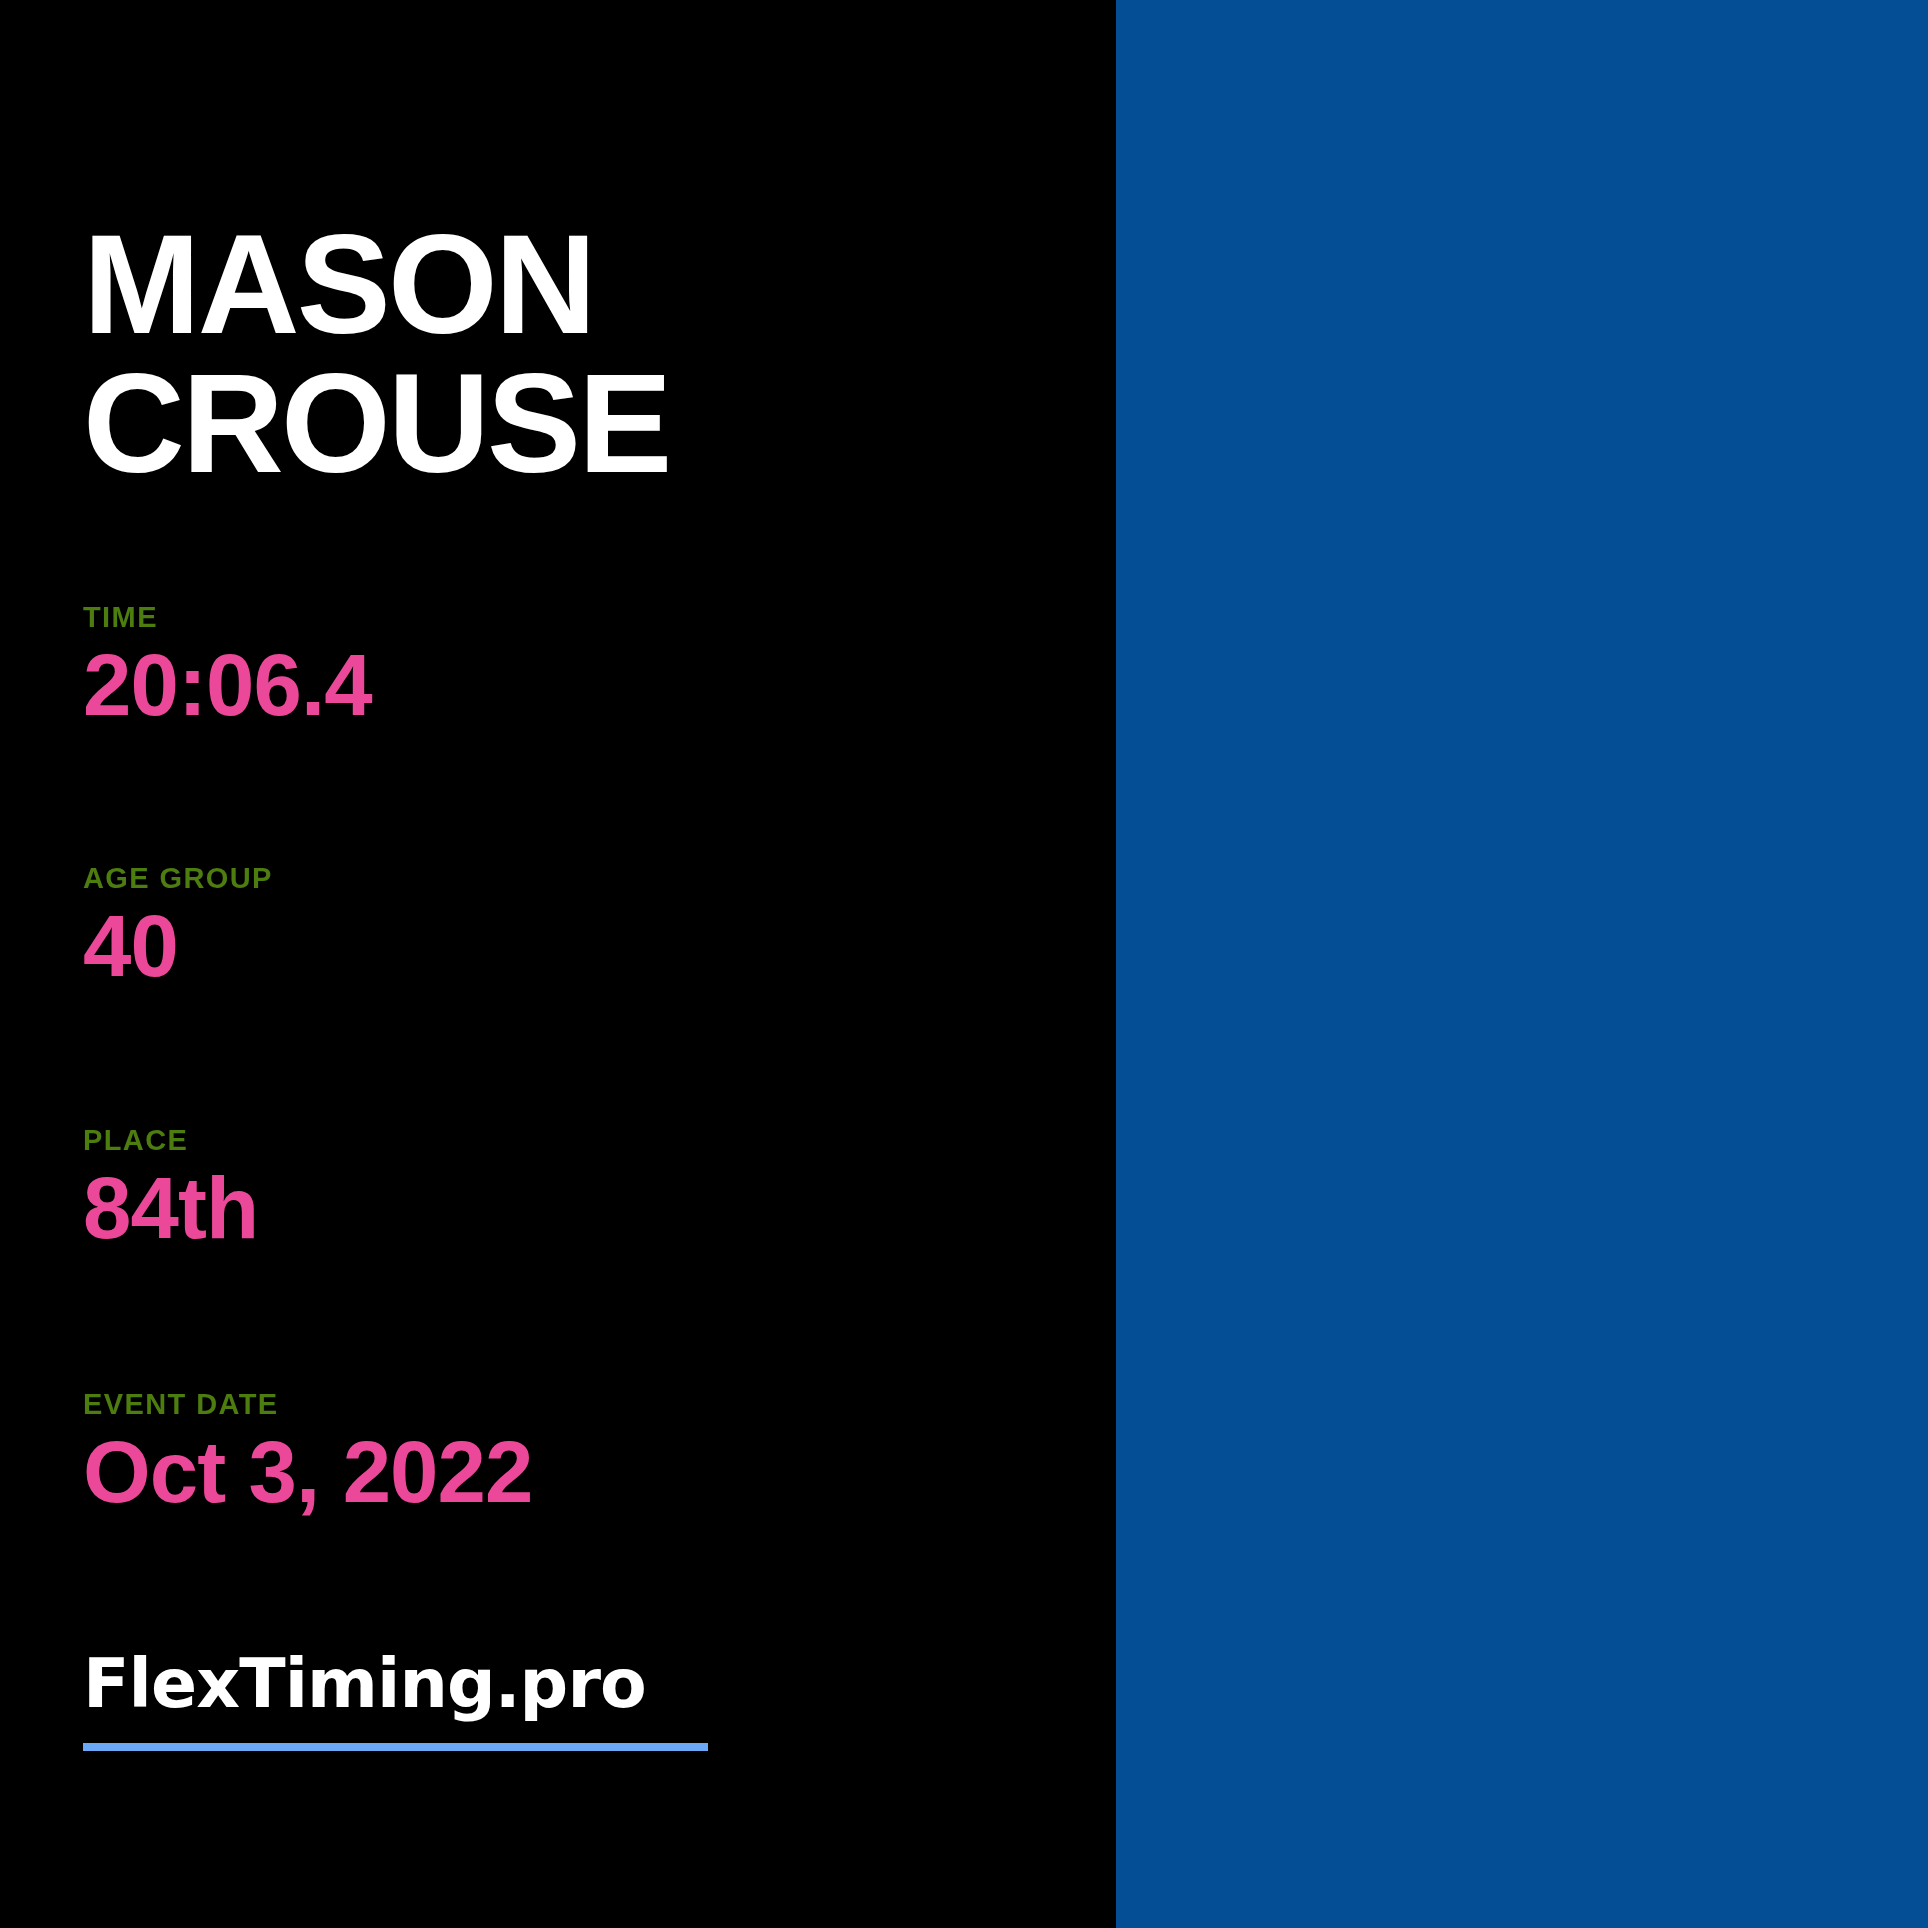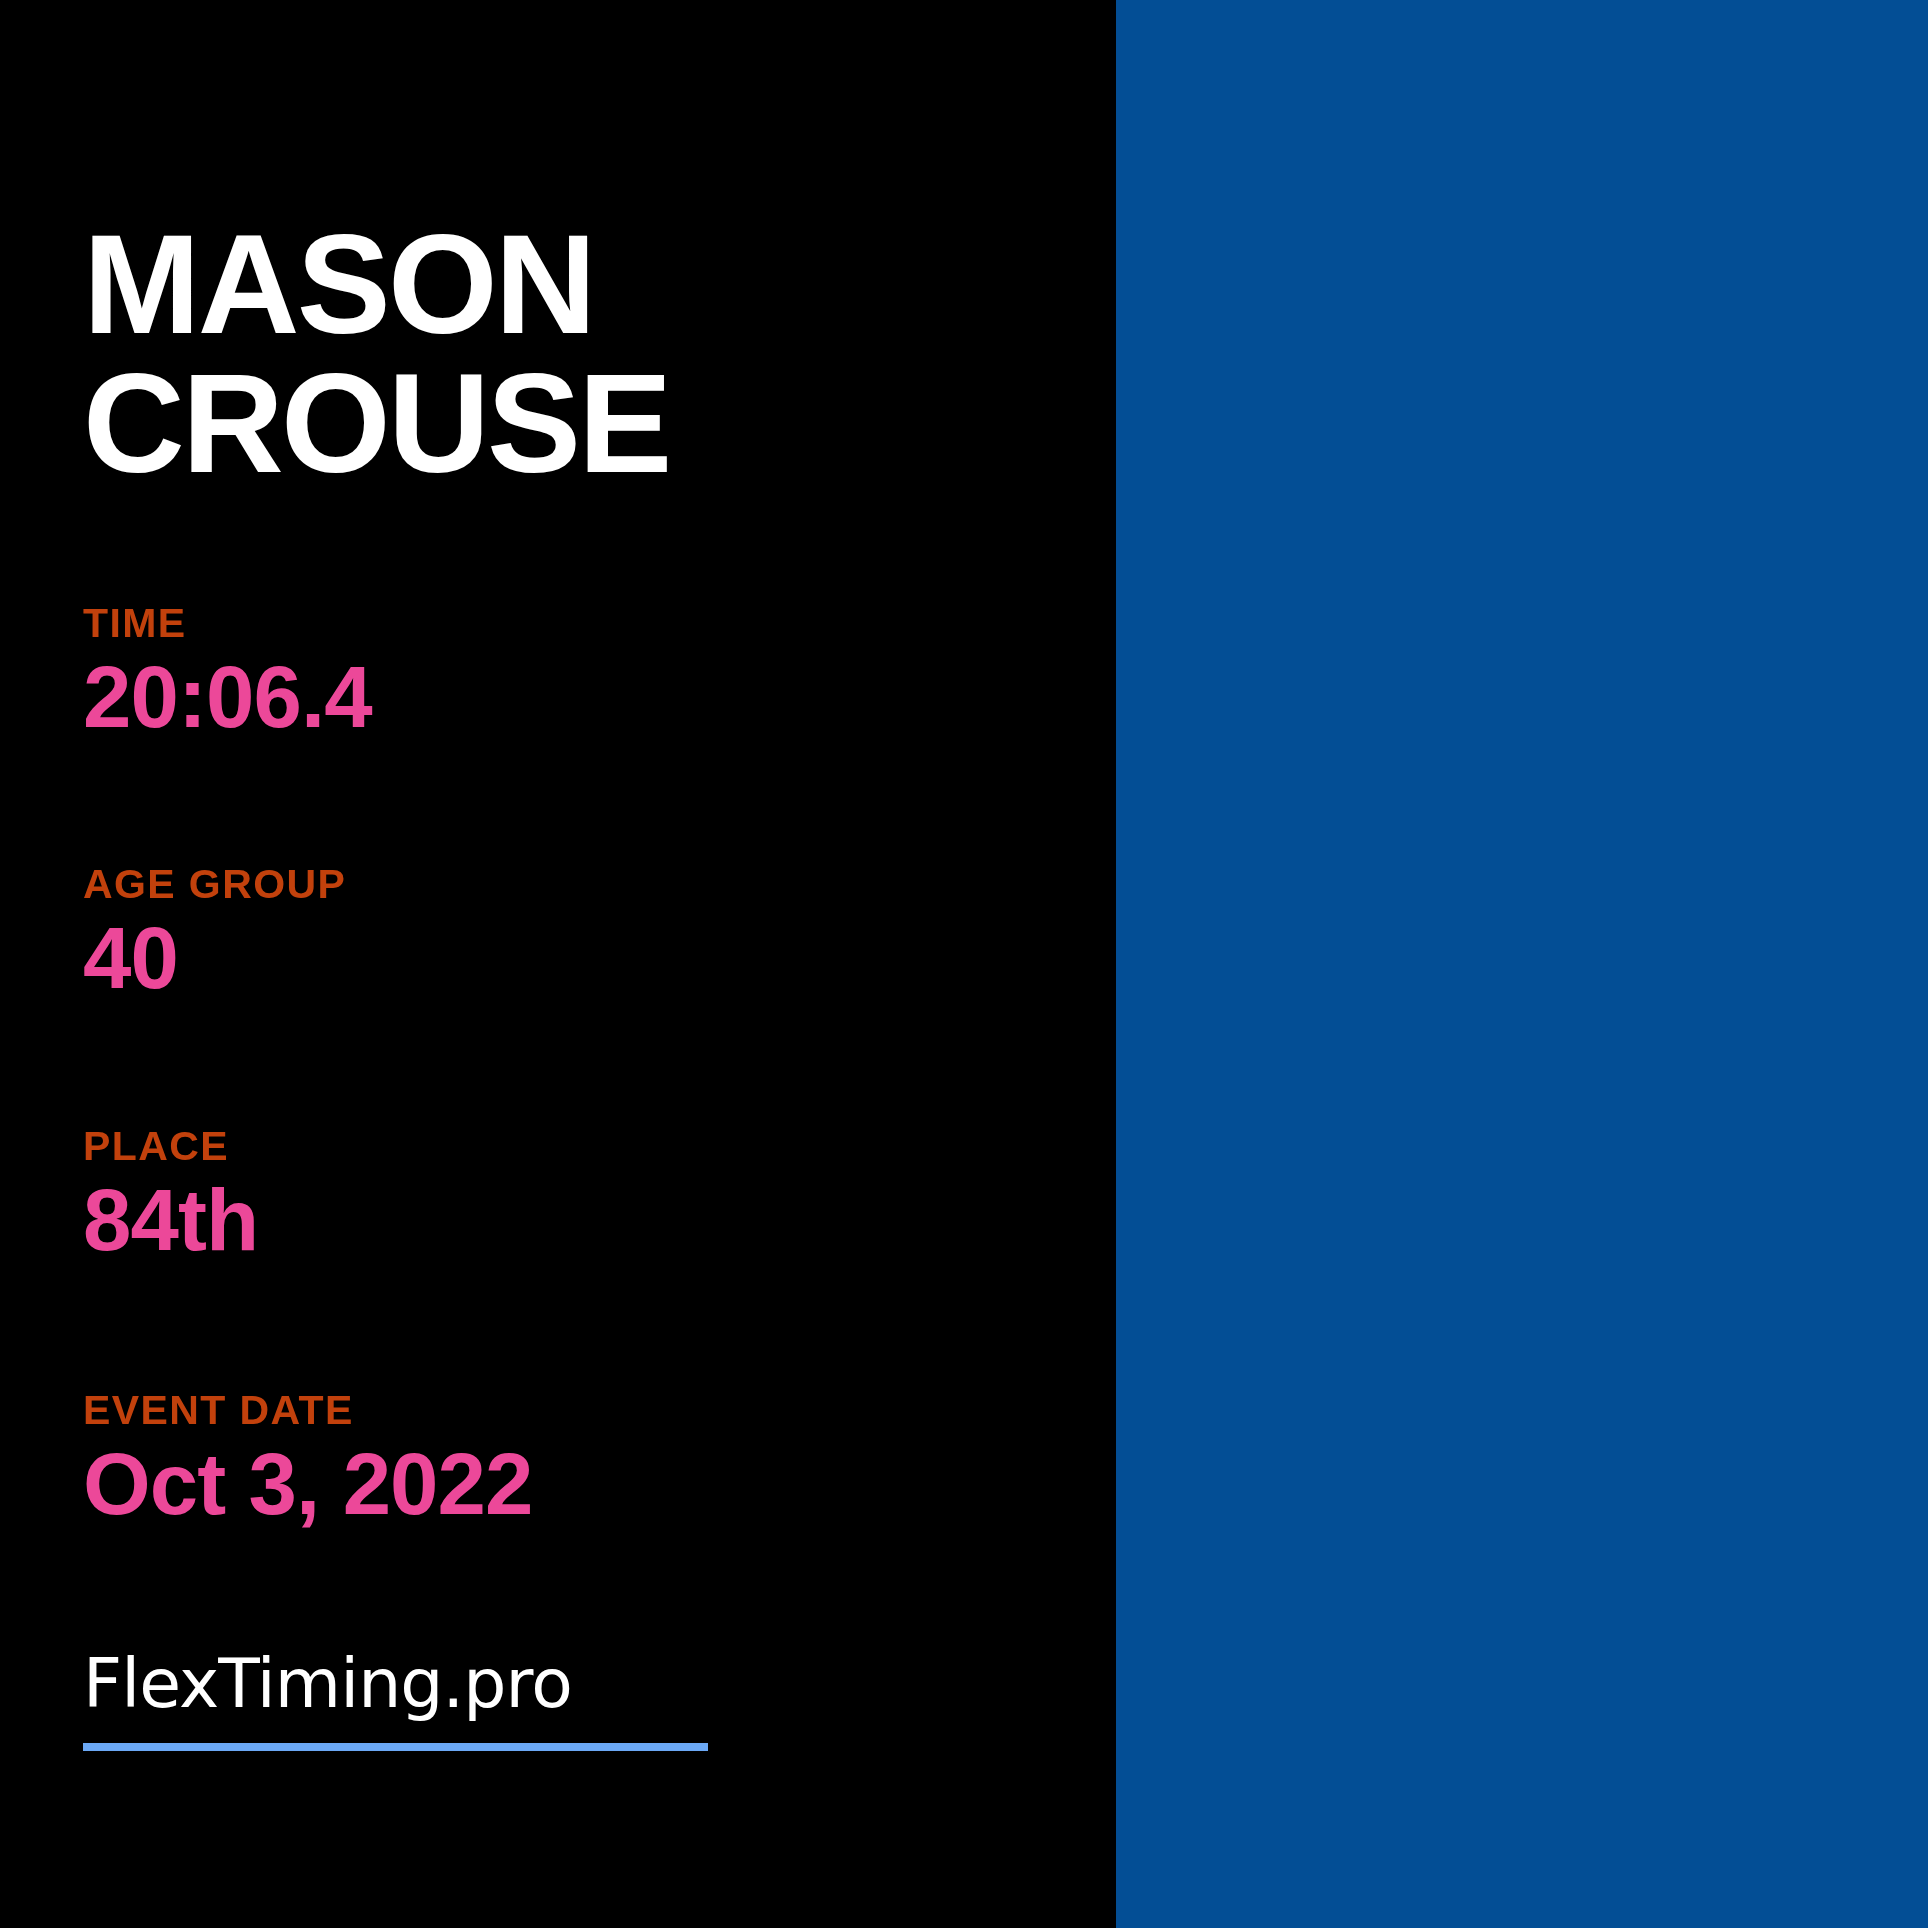--- a/index.html
+++ b/index.html
@@ -45,22 +45,22 @@
     letter-spacing: -2.8px;
     text-transform: uppercase;
     white-space: pre-line;
   }
   .stat-block {
     position: absolute;
     left: 83px;
     width: 942px;
   }
   .stat-label {
-    color: #c2410c;
-    font-size: 41px;
+    color: #4d7c0f;
+    font-size: 29px;
     font-weight: 700;
     letter-spacing: 1.4px;
     text-transform: uppercase;
     line-height: 1;
     margin: 0 0 9.4px 0;
   }
   .stat-value {
     color: #ec4899;
     font-size: 87px;
     font-weight: 700;
@@ -76,21 +76,21 @@
   
   #brand {
     position: absolute;
     left: 83px;
     top: 1650px;
     width: 659px;
   }
   #brand-wordmark {
     color: #FFFFFF;
     font-size: 68px;
-    font-weight: 400;
+    font-weight: 700;
     letter-spacing: -0.9px;
     line-height: 1;
     margin: 0;
     font-family: "DejaVu Sans", sans-serif;
   }
   #brand-underline {
     margin-top: 24.5px;
     width: 625px;
     height: 8.5px;
     background: #6BA8F5;

